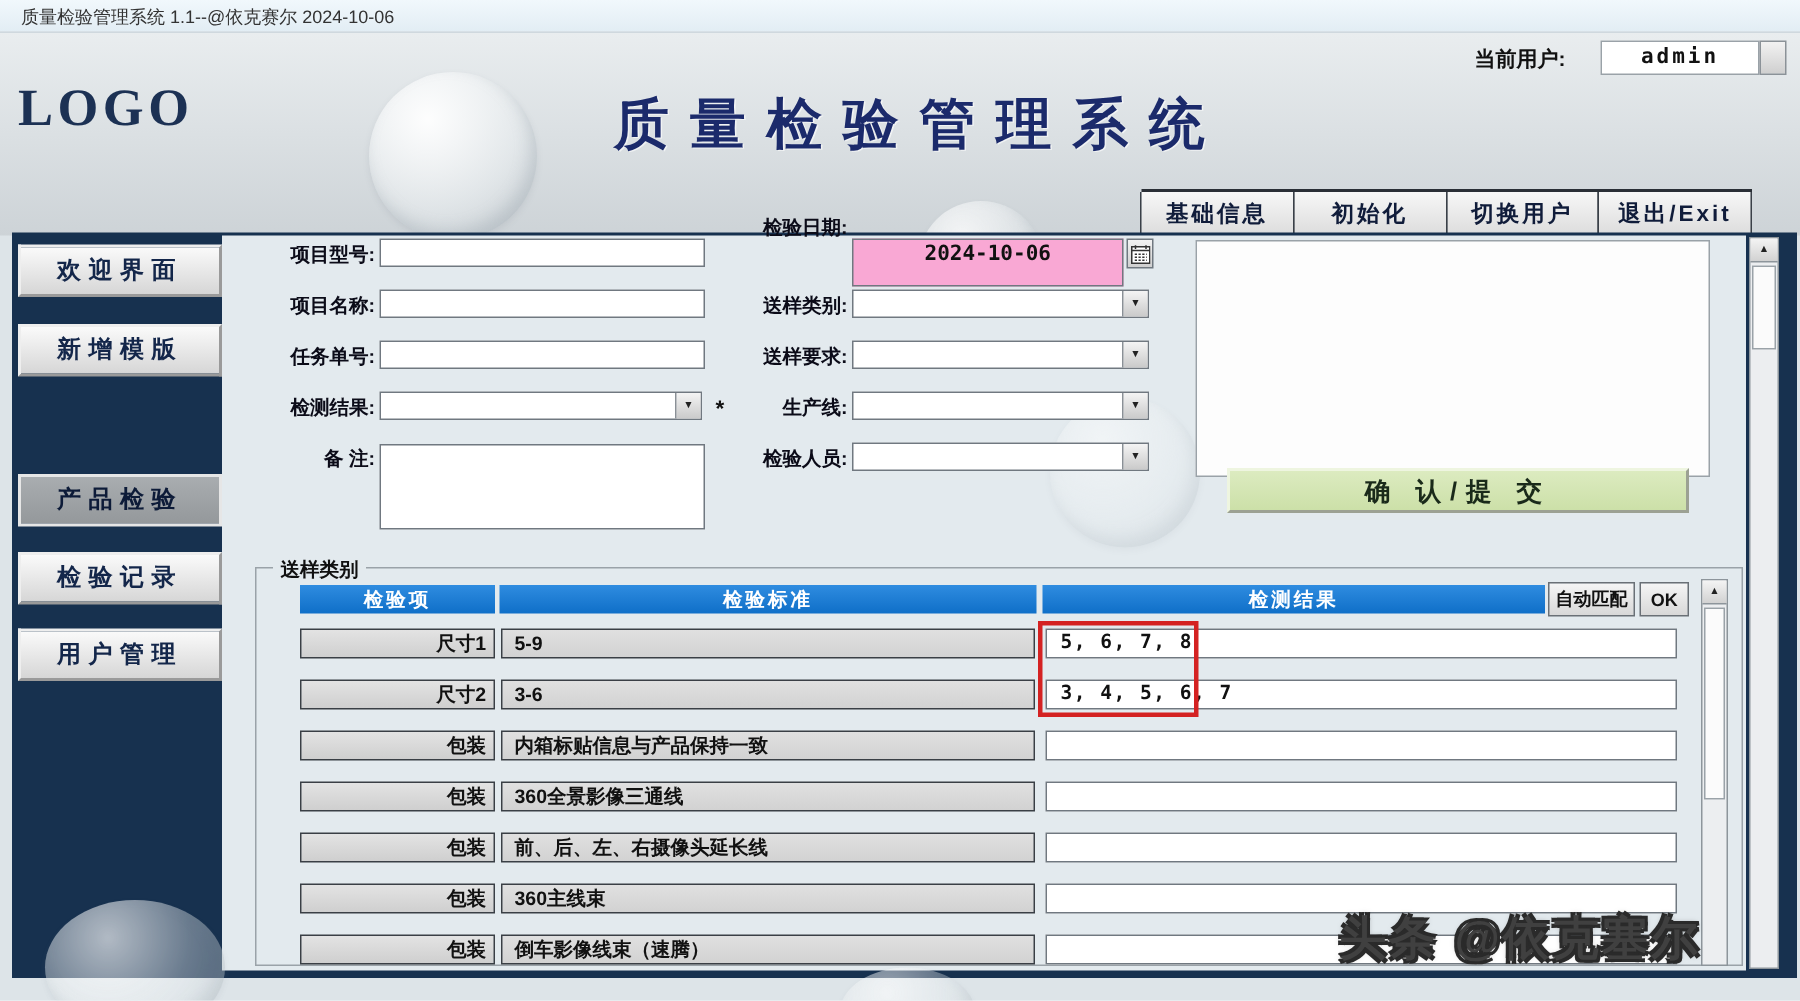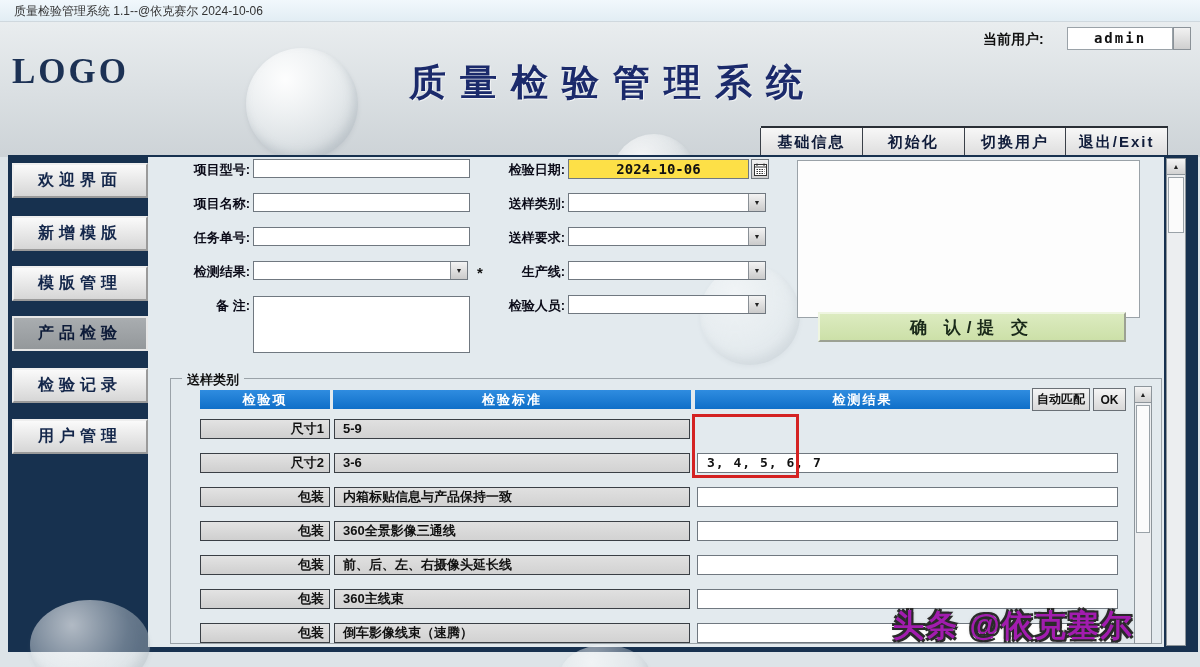--- a/index.html
+++ b/index.html
@@ -57,21 +57,21 @@
   
   .flabel { position:absolute; font-size:13px; font-weight:bold; color:#0b0b18; text-align:right; height:19px; line-height:19px; white-space:nowrap; }
   .tinput { position:absolute; height:19px; background:#fff; border:1px solid #707880; font-size:13px; padding:0 4px; font-family:"Liberation Sans", sans-serif; }
   .combo  { position:absolute; height:19px; background:#fff; border:1px solid #707880; }
   .combo .cbtn { position:absolute; right:0; top:0; width:17px; height:100%;
     background:linear-gradient(#f4f4f4,#cacaca); border-left:1px solid #8a9096;
     display:flex; align-items:center; justify-content:center; font-size:7px; color:#222; cursor:pointer; }
   .req { position:absolute; left:477px; top:264px; font-size:15px; font-weight:bold; color:#111; }
   .memo { position:absolute; left:253px; top:296px; width:217px; height:57px; background:#fff;
     border:1px solid #707880; resize:none; font-size:13px; font-family:"Liberation Sans", sans-serif; }
-  .datebox { position:absolute; left:568px; top:159px; width:181px; height:20px; background:#fde047;
+  .datebox { position:absolute; left:568px; top:159px; width:181px; height:32px; background:#f9a8d4;
     border:1px solid #707880; text-align:center; font-family:"DejaVu Sans Mono", monospace;
     font-weight:bold; font-size:14px; line-height:18px; color:#111; }
   .calbtn { position:absolute; left:751px; top:159px; width:18px; height:20px;
     background:linear-gradient(#f2f2f2,#cfcfcf); border:1px solid #707880;
     display:flex; align-items:center; justify-content:center; cursor:pointer; }
 
   .panel { position:absolute; left:797px; top:160px; width:343px; height:158px; background:#fdfdfd; border:1px solid #9aa2a8; }
   .submit { position:absolute; left:818px; top:312px; width:308px; height:30px;
     background:linear-gradient(#dcebc0,#cce0a8); border:2px outset #eef5e0;
     font-weight:bold; font-size:17px; color:#1a2a1a; letter-spacing:6px;
@@ -105,21 +105,21 @@
   .scroll-inner { left:1134px; top:386px; width:18px; height:258px; }
   .sarrow { position:absolute; left:0; top:0; width:100%; height:16px;
     background:linear-gradient(#f4f4f4,#d2d2d2); border-bottom:1px solid #8d959b;
     display:flex; align-items:center; justify-content:center; font-size:7px; color:#222; cursor:pointer; }
   .sthumb { position:absolute; left:1px; width:calc(100% - 2px); background:#fbfbfb; border:1px solid #9aa2a8; cursor:pointer; }
   .thumb-outer { top:18px; height:56px; }
   .thumb-inner { top:18px; height:128px; }
 
   
   .watermark { position:absolute; left:893px; top:605px; z-index:9; font-size:31px; font-weight:bold;
-    color:#a21caf; letter-spacing:2px; white-space:nowrap;
+    color:#404040; letter-spacing:2px; white-space:nowrap;
     text-shadow:-2px -2px 0 #2a2a2a, 2px -2px 0 #2a2a2a, -2px 2px 0 #2a2a2a, 2px 2px 0 #2a2a2a, 0 0 4px rgba(0,0,0,.5); }
 </style>
 </head>
 <body>
 
 <div class="screen">
 
   <div class="titlebar">
     <span>质量检验管理系统 1.1--@依克赛尔  2024-10-06</span>
   </div>
@@ -143,40 +143,39 @@
     <div class="menubtn">切换用户</div>
     <div class="menubtn">退出/Exit</div>
   </div>
 
   <div class="winframe"></div>
   <div class="content"></div>
   <div class="bubble b3"></div>
 
   <div class="sbtn" style="top:163px">欢迎界面</div>
   <div class="sbtn" style="top:216px">新增模版</div>
-  <div class="sbtn" style="top:266px">模版管理</div>
   <div class="sbtn active" style="top:316px">产品检验</div>
   <div class="sbtn" style="top:368px">检验记录</div>
   <div class="sbtn" style="top:419px">用户管理</div>
 
   <div class="flabel" style="left:160px; top:160px; width:90px">项目型号:</div>
   <input class="tinput" style="left: 253px; top: 159px; width: 217px;">
   <div class="flabel" style="left:160px; top:194px; width:90px">项目名称:</div>
   <input class="tinput" style="left: 253px; top: 193px; width: 217px;">
   <div class="flabel" style="left:160px; top:228px; width:90px">任务单号:</div>
   <input class="tinput" style="left: 253px; top: 227px; width: 217px;">
   <div class="flabel" style="left:160px; top:262px; width:90px">检测结果:</div>
   <div class="combo" style="left:253px; top:261px; width:215px">
     <span class="cbtn">▼</span>
   </div>
   <span class="req">*</span>
   <div class="flabel" style="left:160px; top:296px; width:90px">备 注:</div>
   <textarea class="memo" style=""></textarea>
 
-  <div class="flabel" style="left:480px; top:160px; width:85px">检验日期:</div>
+  <div class="flabel" style="left:480px; top:142px; width:85px">检验日期:</div>
   <div class="datebox">2024-10-06</div>
   <div class="calbtn">
     <svg width="13" height="13" viewBox="0 0 13 13">
       <rect x="0.5" y="1.5" width="12" height="11" fill="#fff" stroke="#333"></rect>
       <line x1="0.5" y1="4" x2="12.5" y2="4" stroke="#333"></line>
       <line x1="3" y1="0.5" x2="3" y2="3" stroke="#333"></line>
       <line x1="10" y1="0.5" x2="10" y2="3" stroke="#333"></line>
       <line x1="2.5" y1="6.5" x2="10.5" y2="6.5" stroke="#333" stroke-dasharray="1.5,1"></line>
       <line x1="2.5" y1="8.5" x2="10.5" y2="8.5" stroke="#333" stroke-dasharray="1.5,1"></line>
       <line x1="2.5" y1="10.5" x2="10.5" y2="10.5" stroke="#333" stroke-dasharray="1.5,1"></line>
@@ -207,20 +206,21 @@
 
   <div class="thead" style="left:200px; width:130px">检验项</div>
   <div class="thead" style="left:333px; width:358px">检验标准</div>
   <div class="thead" style="left:695px; width:335px">检测结果</div>
   <div class="smallbtn" style="left:1032px; width:58px">自动匹配</div>
   <div class="smallbtn" style="left:1093px; width:33px">OK</div>
 
   <div class="trow" style="top:419px">
     <div class="cell-item">尺寸1</div>
     <div class="cell-std">5-9</div>
+    <div class="cell-res">5, 6, 7, 8</div>
   </div>
   <div class="trow" style="top:453px">
     <div class="cell-item">尺寸2</div>
     <div class="cell-std">3-6</div>
     <div class="cell-res">3, 4, 5, 6, 7</div>
   </div>
   <div class="trow" style="top:487px">
     <div class="cell-item">包装</div>
     <div class="cell-std">内箱标贴信息与产品保持一致</div>
     <div class="cell-res"></div>

